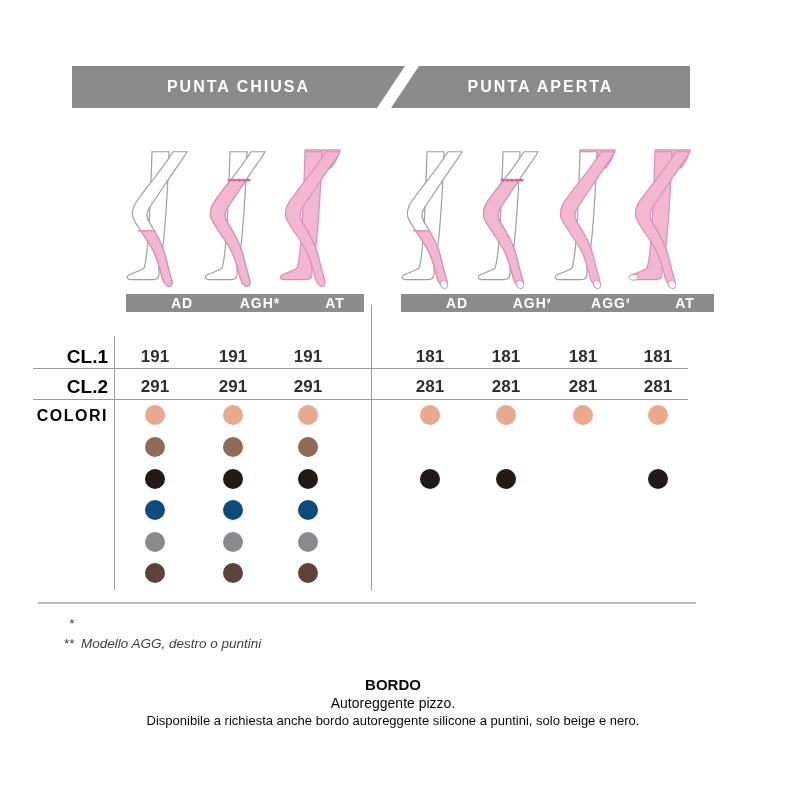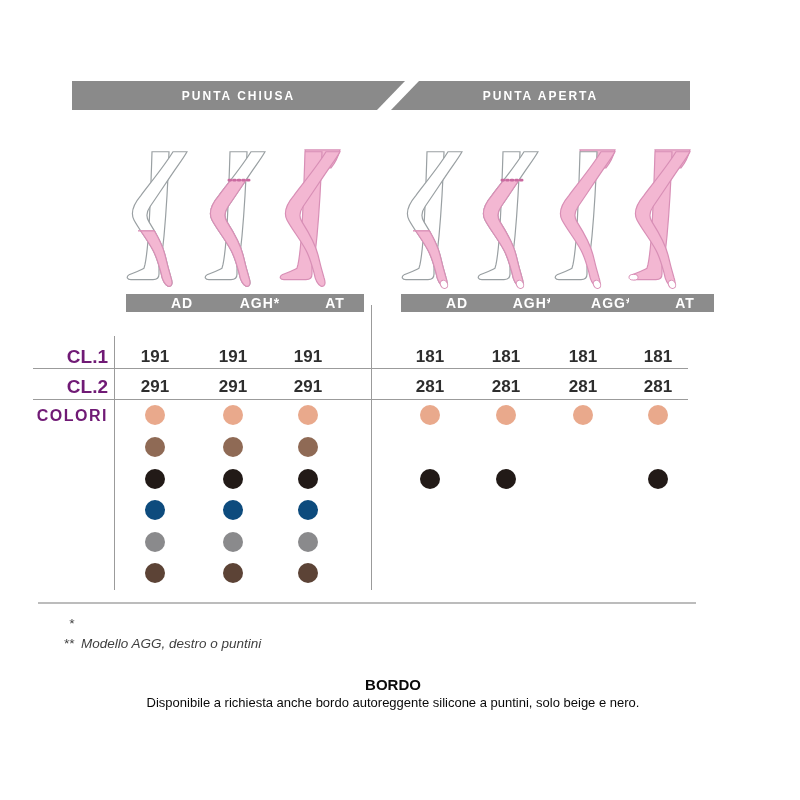--- a/index.html
+++ b/index.html
@@ -1,30 +1,30 @@
 <!DOCTYPE html>
 <html><head>
 <meta charset="utf-8">
 <style>
   html,body{margin:0;padding:0;background:#fff;}
   #stage{position:relative;width:800px;height:800px;background:#fff;overflow:hidden;
          font-family:"Liberation Sans",sans-serif;}
   
-  .bar{position:absolute;top:81px;height:29px;background:#8a8a8a;display:flex;
+  .bar{position:absolute;top:66px;height:42px;background:#8a8a8a;display:flex;
        align-items:center;justify-content:center;color:#fff;font-weight:bold;
-       font-size:12px;letter-spacing:2px;}
+       font-size:16px;letter-spacing:2px;}
   #bar-left{left:72px;width:333px;clip-path:polygon(0 0,100% 0,calc(100% - 28px) 100%,0 100%);}
   #bar-right{left:391px;width:299px;clip-path:polygon(28px 0,100% 0,100% 100%,0 100%);}
   
   .hline{position:absolute;height:1px;background:#9b9b9b;}
   .vline{position:absolute;width:1px;background:#9b9b9b;}
   .sep{position:absolute;height:2px;background:#bcbcbc;}
   
   .rowlabel{position:absolute;left:28px;width:80px;text-align:right;font-weight:bold;
-            color:#701a75;}
+            color:#000000;}
   
   .figure{position:absolute;top:148px;width:80px;height:142px;}
   .model-box{position:absolute;top:294px;height:18px;background:#8c8c8c;color:#fff;
              font-weight:bold;font-size:14px;letter-spacing:1px;display:flex;
              align-items:center;justify-content:center;padding-left:27px;}
   .cellnum{position:absolute;width:70px;text-align:center;font-weight:bold;
            font-size:17px;color:#2e2e2e;}
   .dot{position:absolute;width:20px;height:20px;border-radius:50%;}
   
   .fn-block{position:absolute;left:48px;top:614px;}
@@ -212,16 +212,17 @@
       <span class="fn-marker">*</span>
     </div>
     <div class="fn">
       <span class="fn-marker">**</span>
       <span>Modello AGG, destro o puntini</span>
     </div>
   </div>
 
   <div class="bordo">
     <div class="bordo-title">BORDO</div>
+    <div class="bordo-sub">Autoreggente pizzo.</div>
     <div class="bordo-note">Disponibile a richiesta anche bordo autoreggente silicone a puntini, solo beige e nero.</div>
   </div>
 
 </div>
 
 </body></html>

